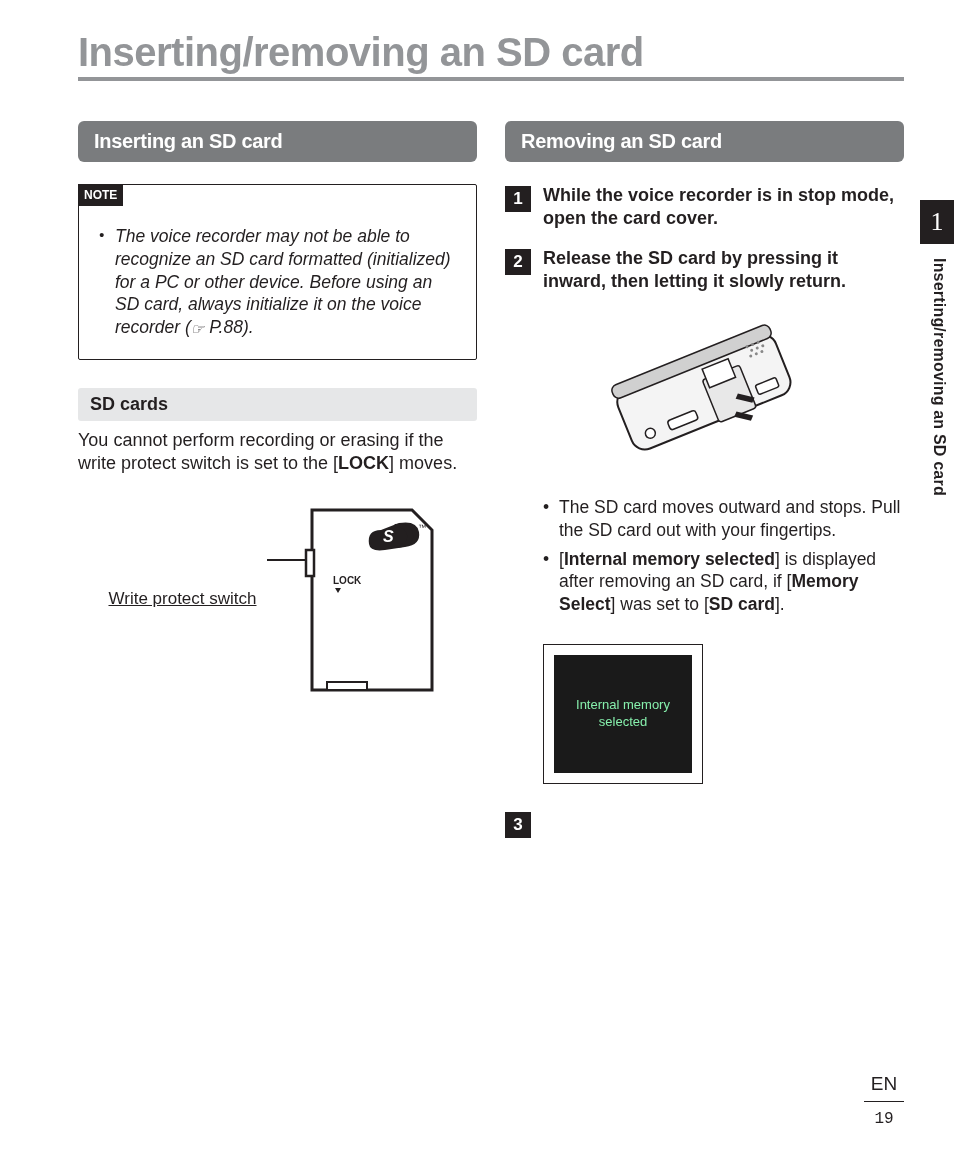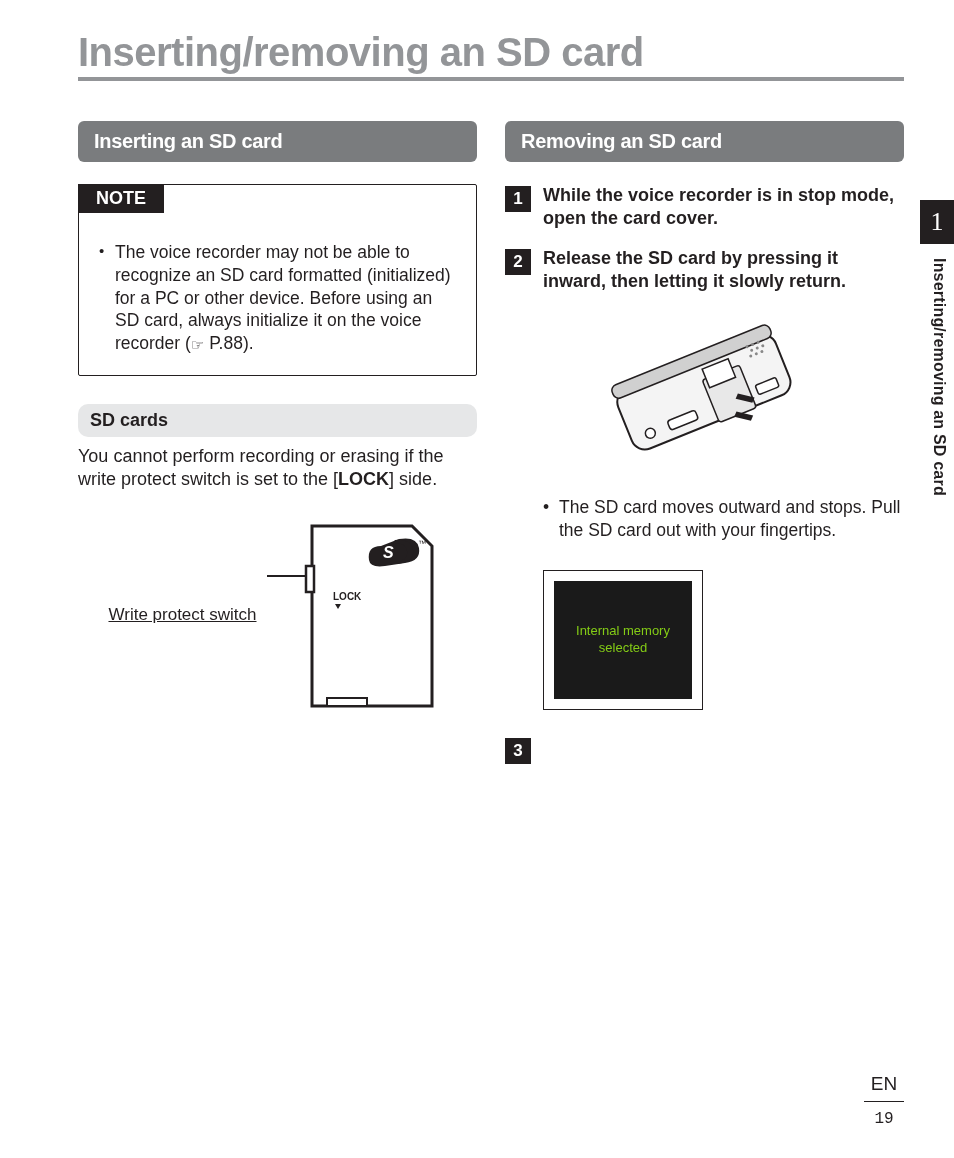--- a/index.html
+++ b/index.html
@@ -53,47 +53,48 @@
     margin-bottom: 28px;
     position: relative;
   }
   .note-label {
     position: absolute;
     top: -1px;
     left: -1px;
     background: #231f20;
     color: #fff;
     font-weight: 700;
-    font-size: 18px;
-    padding: 4px 18px;
+    font-size: 12px;
+    padding: 4px 6px;
   }
   .note-body {
-    margin-top: 42px;
+    margin-top: 26px;
     font-size: 17.5px;
     line-height: 1.3;
+    font-style: italic;
   }
   .bullet-list { list-style: none; }
   .bullet-list li {
     position: relative;
     padding-left: 18px;
     margin-bottom: 6px;
   }
   .bullet-list li::before {
     content: "•";
     position: absolute;
     left: 2px;
     top: 0;
     font-size: 15px;
   }
   .sub-header {
     background: #e6e7e8;
     font-weight: 700;
     font-size: 18px;
     padding: 6px 12px;
-    border-radius: 10px;
+    border-radius: 3px;
     margin-bottom: 8px;
   }
   .body-text {
     font-size: 18px;
     line-height: 1.3;
   }
   .bold { font-weight: 700; }
   .sd-figure {
     margin-top: 24px;
     display: flex;
@@ -160,21 +161,21 @@
     border: 1px solid #231f20;
     padding: 10px;
     margin-bottom: 26px;
   }
   .screen-inner {
     background: #1a1a1a;
     height: 118px;
     display: flex;
     align-items: center;
     justify-content: center;
-    color: #84cc16;
+    color: #86efac;
     font-size: 13px;
     line-height: 1.3;
     text-align: center;
     font-family: Arial, sans-serif;
   }
   .side-tab {
     position: absolute;
     right: 0;
     top: 200px;
     width: 34px;
@@ -240,21 +241,21 @@
           <ul class="bullet-list">
             <li>
               <span>The voice recorder may not be able to recognize an SD card formatted (initialized) for a PC or other device. Before using an SD card, always initialize it on the voice recorder (</span><span class="ref-icon">☞</span><span> P.88).</span>
             </li>
           </ul>
         </div>
       </div>
 
       <div class="sub-header">SD cards</div>
       <p class="body-text">
-        <span>You cannot perform recording or erasing if the write protect switch is set to the [</span><span class="bold">LOCK</span><span>] side.</span>
+        <span>You cannot perform recording or erasing if the write protect switch is set to the [</span><span class="bold">LOCK</span><span>] moves.</span>
       </p>
 
       <div class="sd-figure">
         <div class="sd-caption">Write protect switch</div>
         <svg class="sd-card-svg" width="180" height="200" viewBox="0 0 180 200">
           <line x1="0" y1="60" x2="42" y2="60" stroke="#231f20" stroke-width="2"></line>
 
           <path d="M 45 10 L 45 190 L 165 190 L 165 30 L 145 10 Z" fill="#fff" stroke="#231f20" stroke-width="3"></path>
 
           <rect x="39" y="50" width="8" height="26" fill="#fff" stroke="#231f20" stroke-width="2.5"></rect>
@@ -316,20 +317,23 @@
             <g transform="translate(138,112)">
               <path d="M 0 0 L 14 10 L 10 14 L -4 4 Z" fill="#231f20"></path>
               <path d="M 18 -2 L 4 -12 L 8 -16 L 22 -6 Z" fill="#231f20"></path>
             </g>
           </g>
         </svg>
       </div>
 
       <ul class="sub-bullets">
         <li>The SD card moves outward and stops. Pull the SD card out with your fingertips.</li>
+        <li>
+          <span>[</span><span class="bold">Internal memory selected</span><span>] is displayed after removing an SD card, if [</span><span class="bold">Memory Select</span><span>] was set to [</span><span class="bold">SD card</span><span>].</span>
+        </li>
       </ul>
 
       <div class="screen-box">
         <div class="screen-inner">
           <div>
             <span>Internal memory</span><br>
             <span>selected</span>
           </div>
         </div>
       </div>

